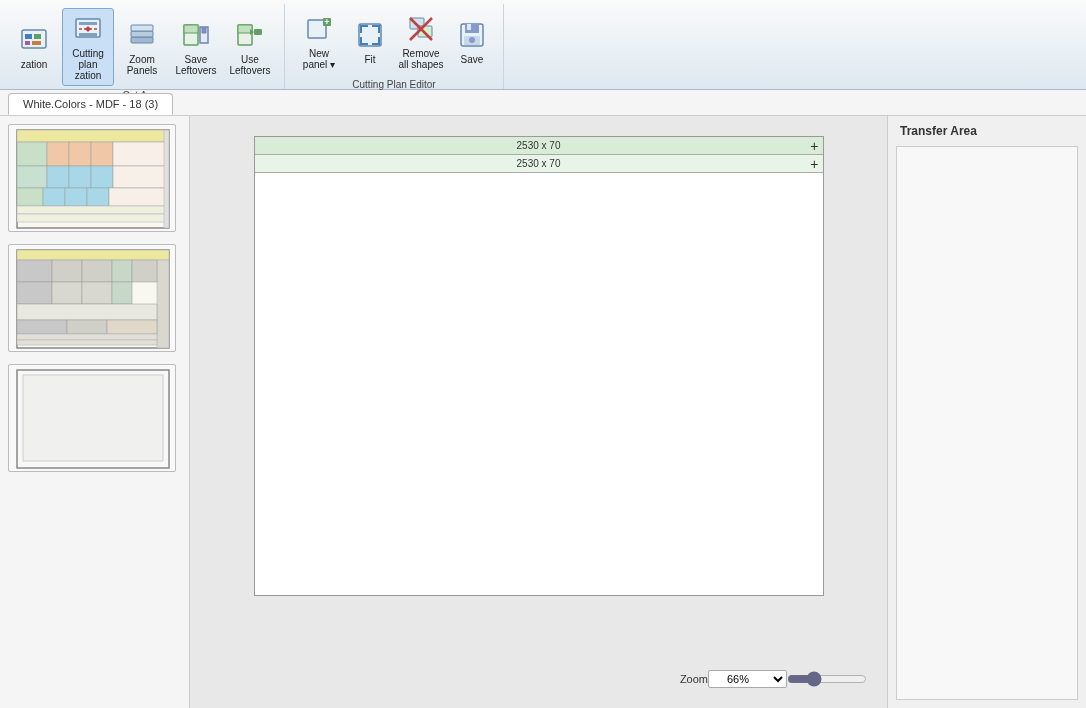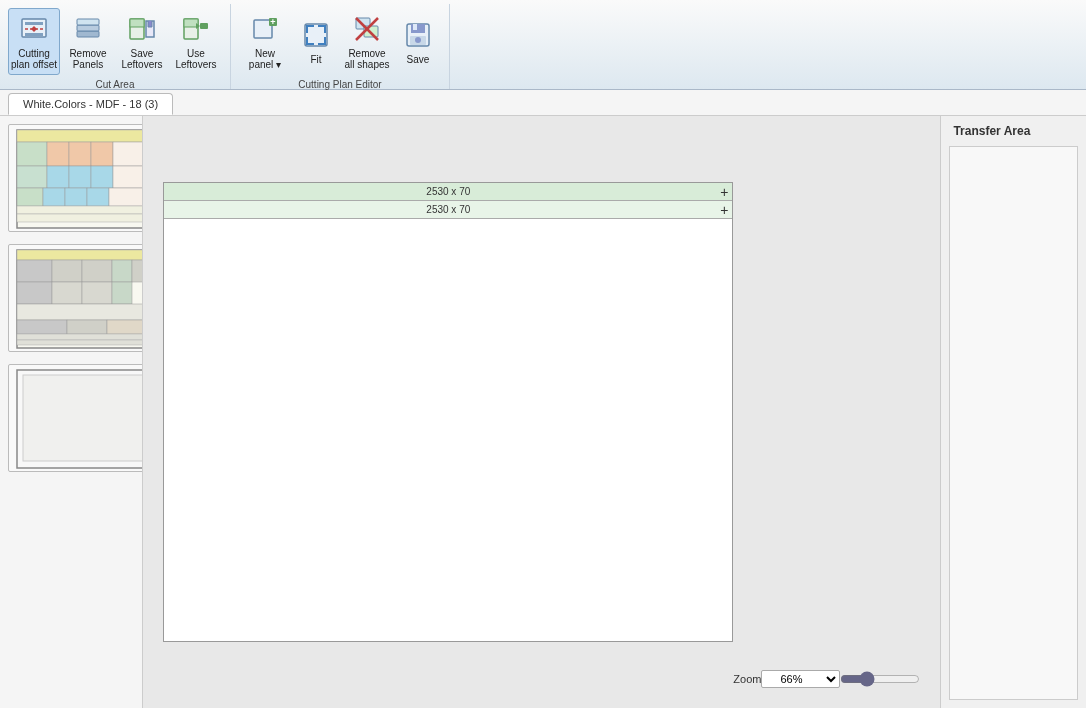--- a/index.html
+++ b/index.html
@@ -114,21 +114,21 @@
     .thumb-canvas {
       width: 100%;
       height: 100%;
       position: relative;
     }
 
     
     #center-area {
       flex: 1;
       display: flex;
-      flex-direction: row;
+      flex-direction: column;
       align-items: center;
       justify-content: space-between;
       padding: 20px;
       background: #e8e8e8;
     }
     #cutting-canvas {
       background: #fff;
       border: 1px solid #999;
       width: 570px;
       height: 460px;
@@ -207,40 +207,50 @@
     }
   </style>
 </head>
 <body>
 
 <div id="toolbar">
 
   <div class="toolbar-group">
     <div class="toolbar-buttons">
 
+      <div class="tb-btn" title="Optimization">
+        <svg viewBox="0 0 32 32">
+          <rect x="4" y="6" width="24" height="18" rx="2" fill="#e8f0f8" stroke="#6688aa" stroke-width="1.5"></rect>
+          <rect x="7" y="10" width="7" height="5" fill="#4080c0"></rect>
+          <rect x="16" y="10" width="7" height="5" fill="#60a060"></rect>
+          <rect x="7" y="17" width="5" height="4" fill="#a060a0"></rect>
+          <rect x="14" y="17" width="9" height="4" fill="#c08040"></rect>
+        </svg>
+        <span>zation</span>
+      </div>
 
       <div class="tb-btn active" title="Cutting plan offset">
         <svg viewBox="0 0 32 32">
           <rect x="4" y="6" width="24" height="18" rx="1" fill="#e8f0f8" stroke="#6688aa" stroke-width="1.5"></rect>
           <rect x="7" y="9" width="18" height="3" fill="#80a0c0"></rect>
           <line x1="7" y1="16" x2="25" y2="16" stroke="#c04040" stroke-width="1.5" stroke-dasharray="3,2"></line>
           <rect x="7" y="20" width="18" height="3" fill="#80a0c0"></rect>
           <polygon points="16,13 19,16 16,19 13,16" fill="#c04040"></polygon>
         </svg>
         <span>Cutting
-plan offset</span>
+plan zation</span>
       </div>
 
       <div class="tb-btn" title="Stack Panels">
         <svg viewBox="0 0 32 32">
           <rect x="5" y="18" width="22" height="6" rx="1" fill="#a0b8d0" stroke="#6688aa" stroke-width="1"></rect>
           <rect x="5" y="12" width="22" height="6" rx="1" fill="#b8ccdf" stroke="#6688aa" stroke-width="1"></rect>
           <rect x="5" y="6" width="22" height="6" rx="1" fill="#d0e4f0" stroke="#6688aa" stroke-width="1"></rect>
         </svg>
-        <span>Remove
+        <span>Zoom
 Panels</span>
       </div>
 
       <div class="tb-btn" title="Save Leftovers">
         <svg viewBox="0 0 32 32">
           <rect x="4" y="6" width="14" height="20" rx="1" fill="#e8f0e8" stroke="#60a060" stroke-width="1.5"></rect>
           <rect x="4" y="6" width="14" height="8" fill="#c0e0c0" stroke="#60a060" stroke-width="1"></rect>
           <path d="M20 8 L28 8 L28 24 L20 24 Z" fill="#e8e8f8" stroke="#6688aa" stroke-width="1.5"></path>
           <path d="M22 8 L22 14 L26 14 L26 8" fill="#8888cc" stroke="#6688aa" stroke-width="1"></path>
         </svg>

